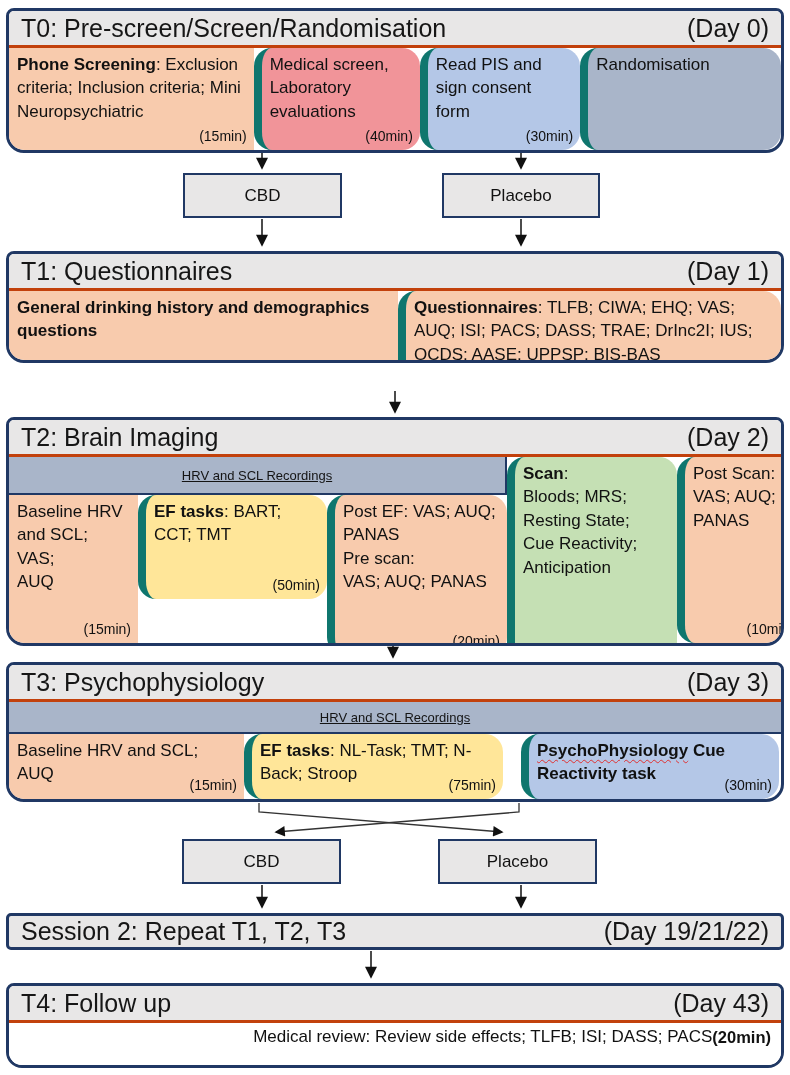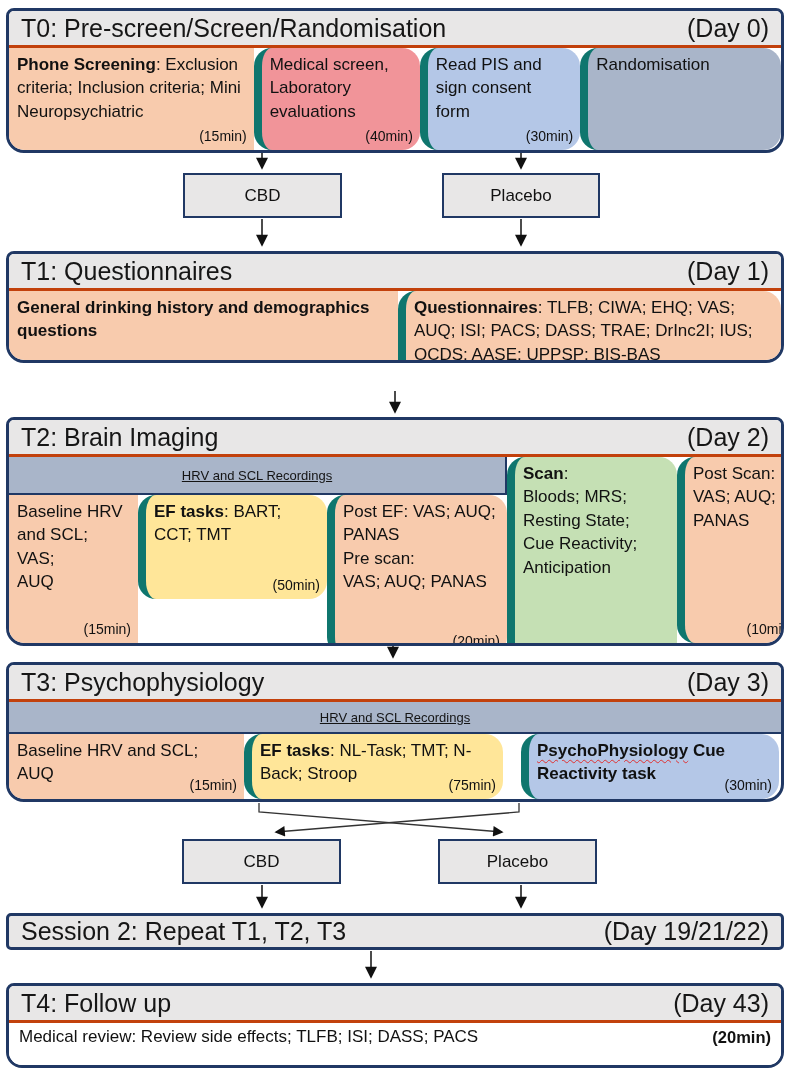--- a/index.html
+++ b/index.html
@@ -192,21 +192,21 @@
   <div class="bar" style="top:913px;">
     <span>Session 2: Repeat T1, T2, T3</span>
     <span>(Day 19/21/22)</span>
   </div>
 
   <div class="sec" style="top:983px; height:85px; border-radius:8px 8px 16px 16px;">
     <div class="sec-header">
       <span>T4: Follow up</span>
       <span>(Day 43)</span>
     </div>
-    <div style="display:flex; justify-content:space-between; align-items:flex-end; padding:24px 10px; font-size:17px; background:#fff; height:42px;">
+    <div style="display:flex; justify-content:flex-end; align-items:flex-end; padding:24px 10px; font-size:17px; background:#fff; height:42px;">
       <span>Medical review: Review side effects; TLFB; ISI; DASS; PACS</span>
       <span style="font-weight:bold; font-size:16.5px; white-space:nowrap;">(20min)</span>
     </div>
   </div>
 
   <svg class="overlay" width="790" height="1075" viewBox="0 0 790 1075">
     <defs>
       <marker id="arw" viewBox="0 0 10 10" refX="8.5" refY="5" markerWidth="9" markerHeight="8" orient="auto">
         <path d="M0,0 L10,5 L0,10 z" fill="#111"></path>
       </marker>

